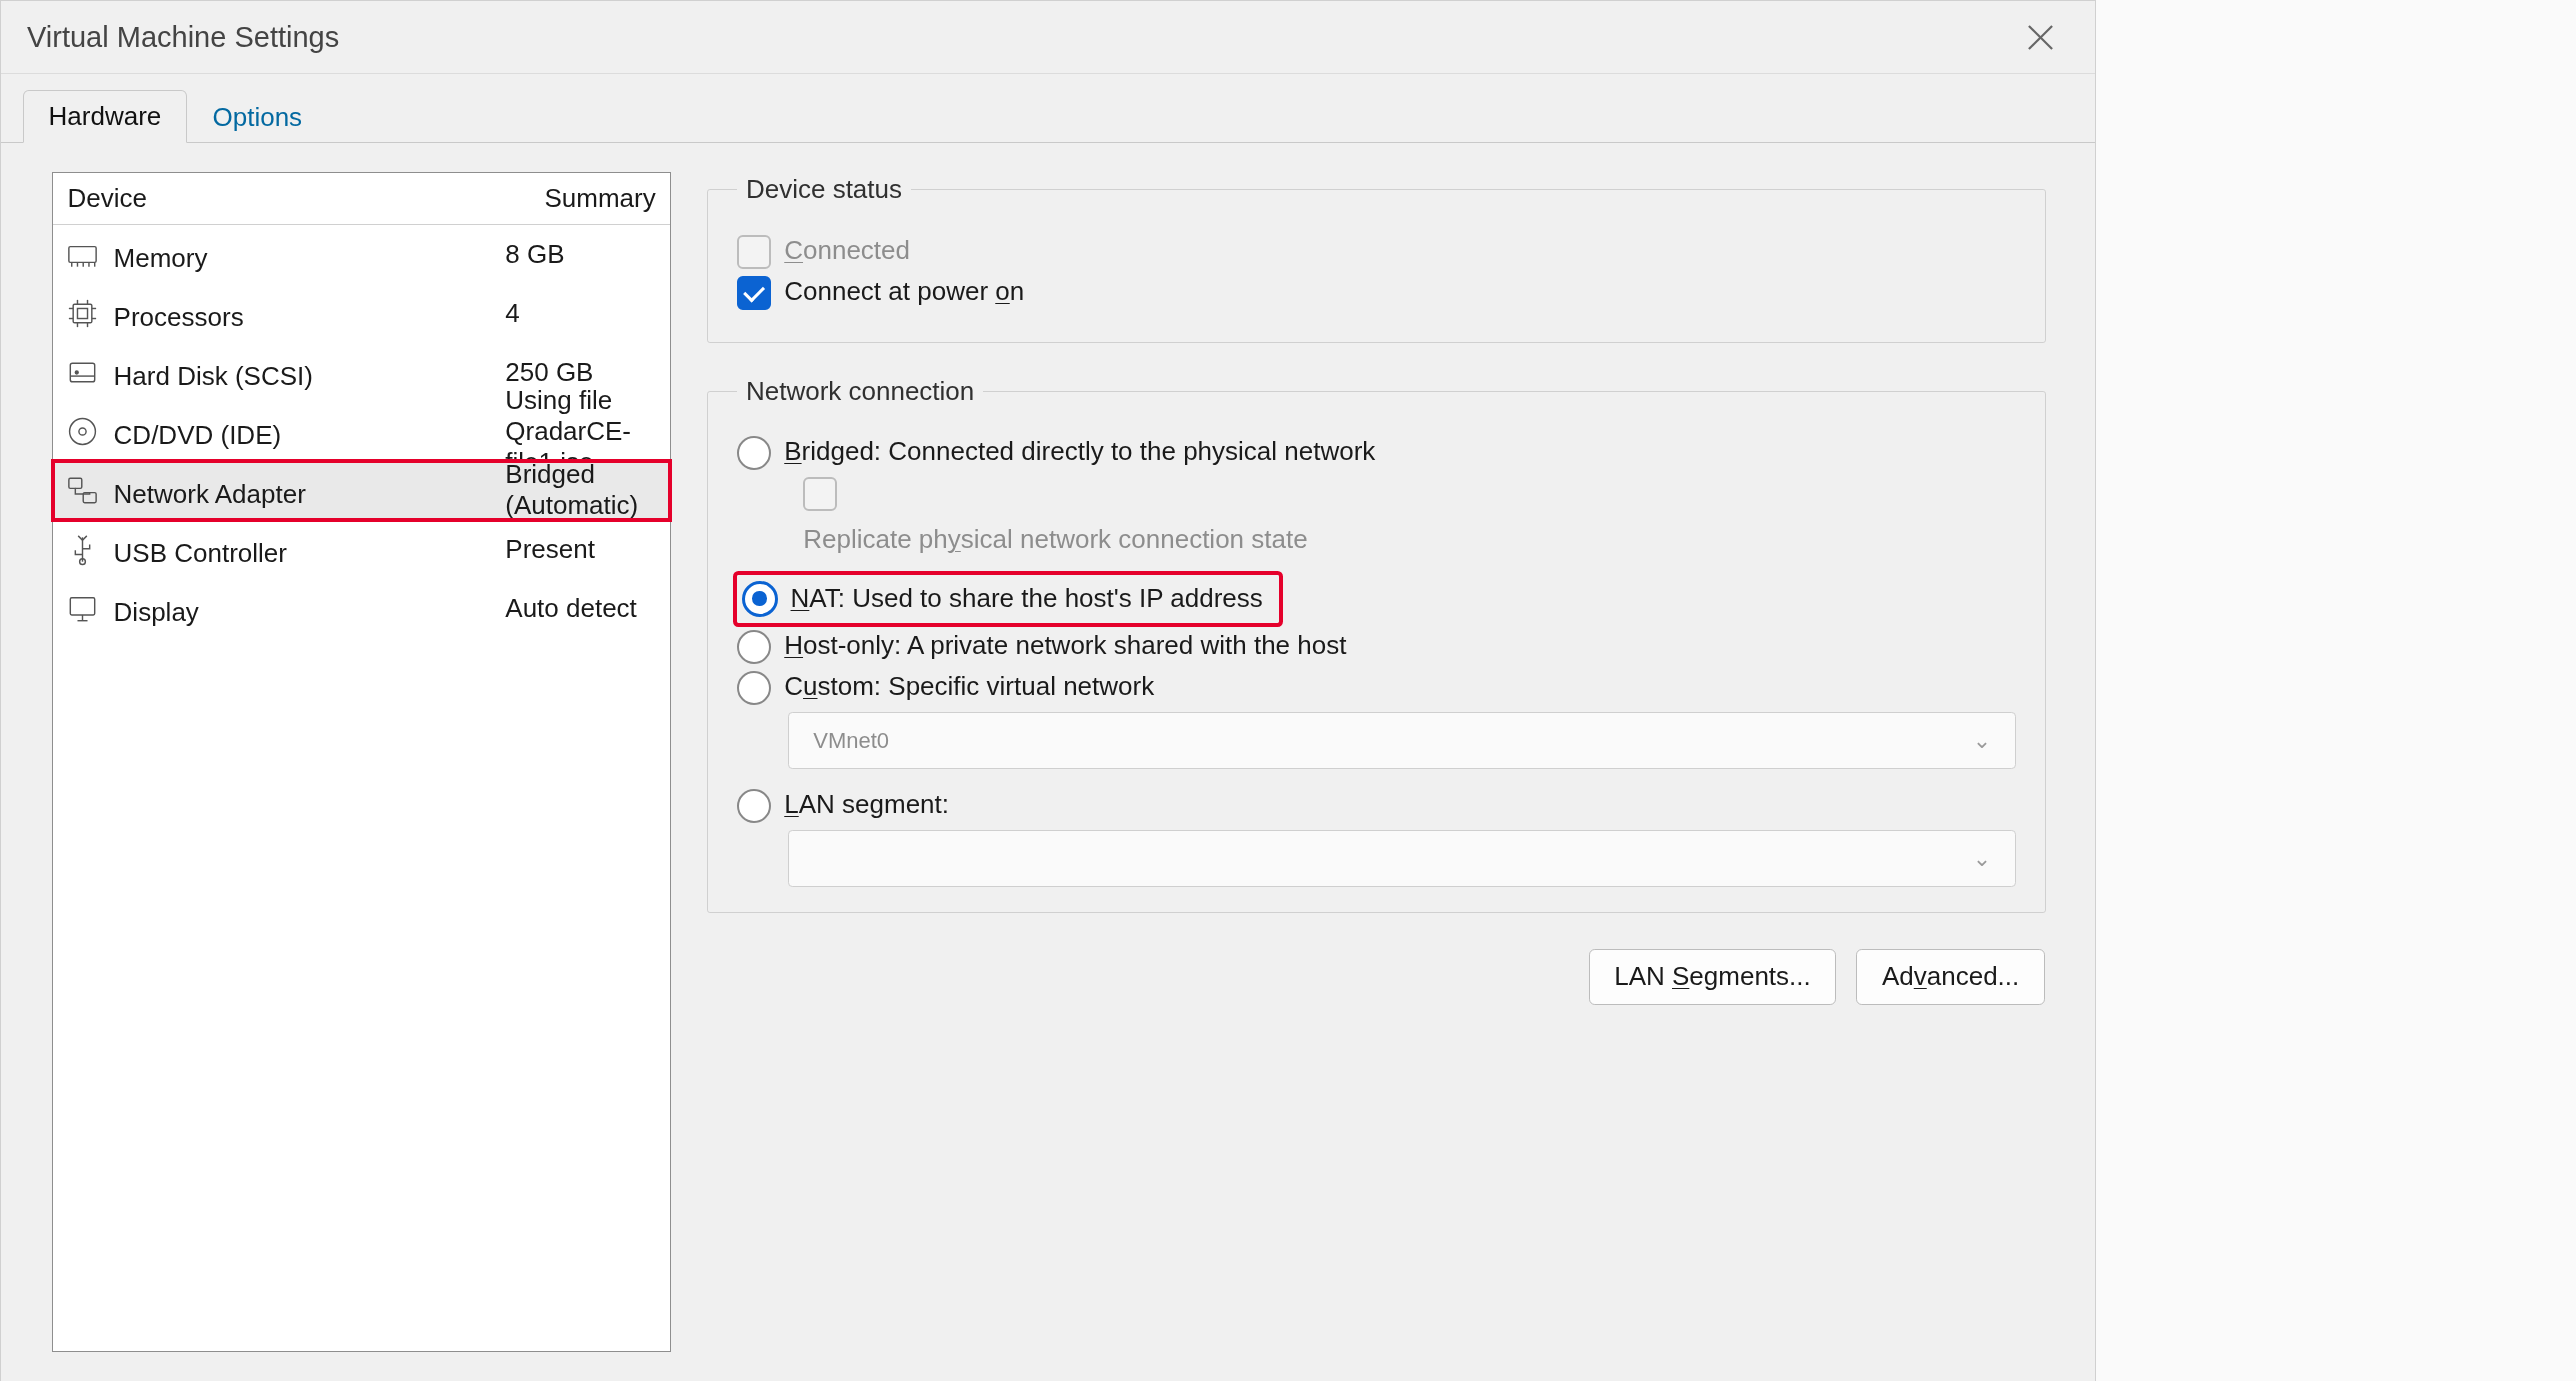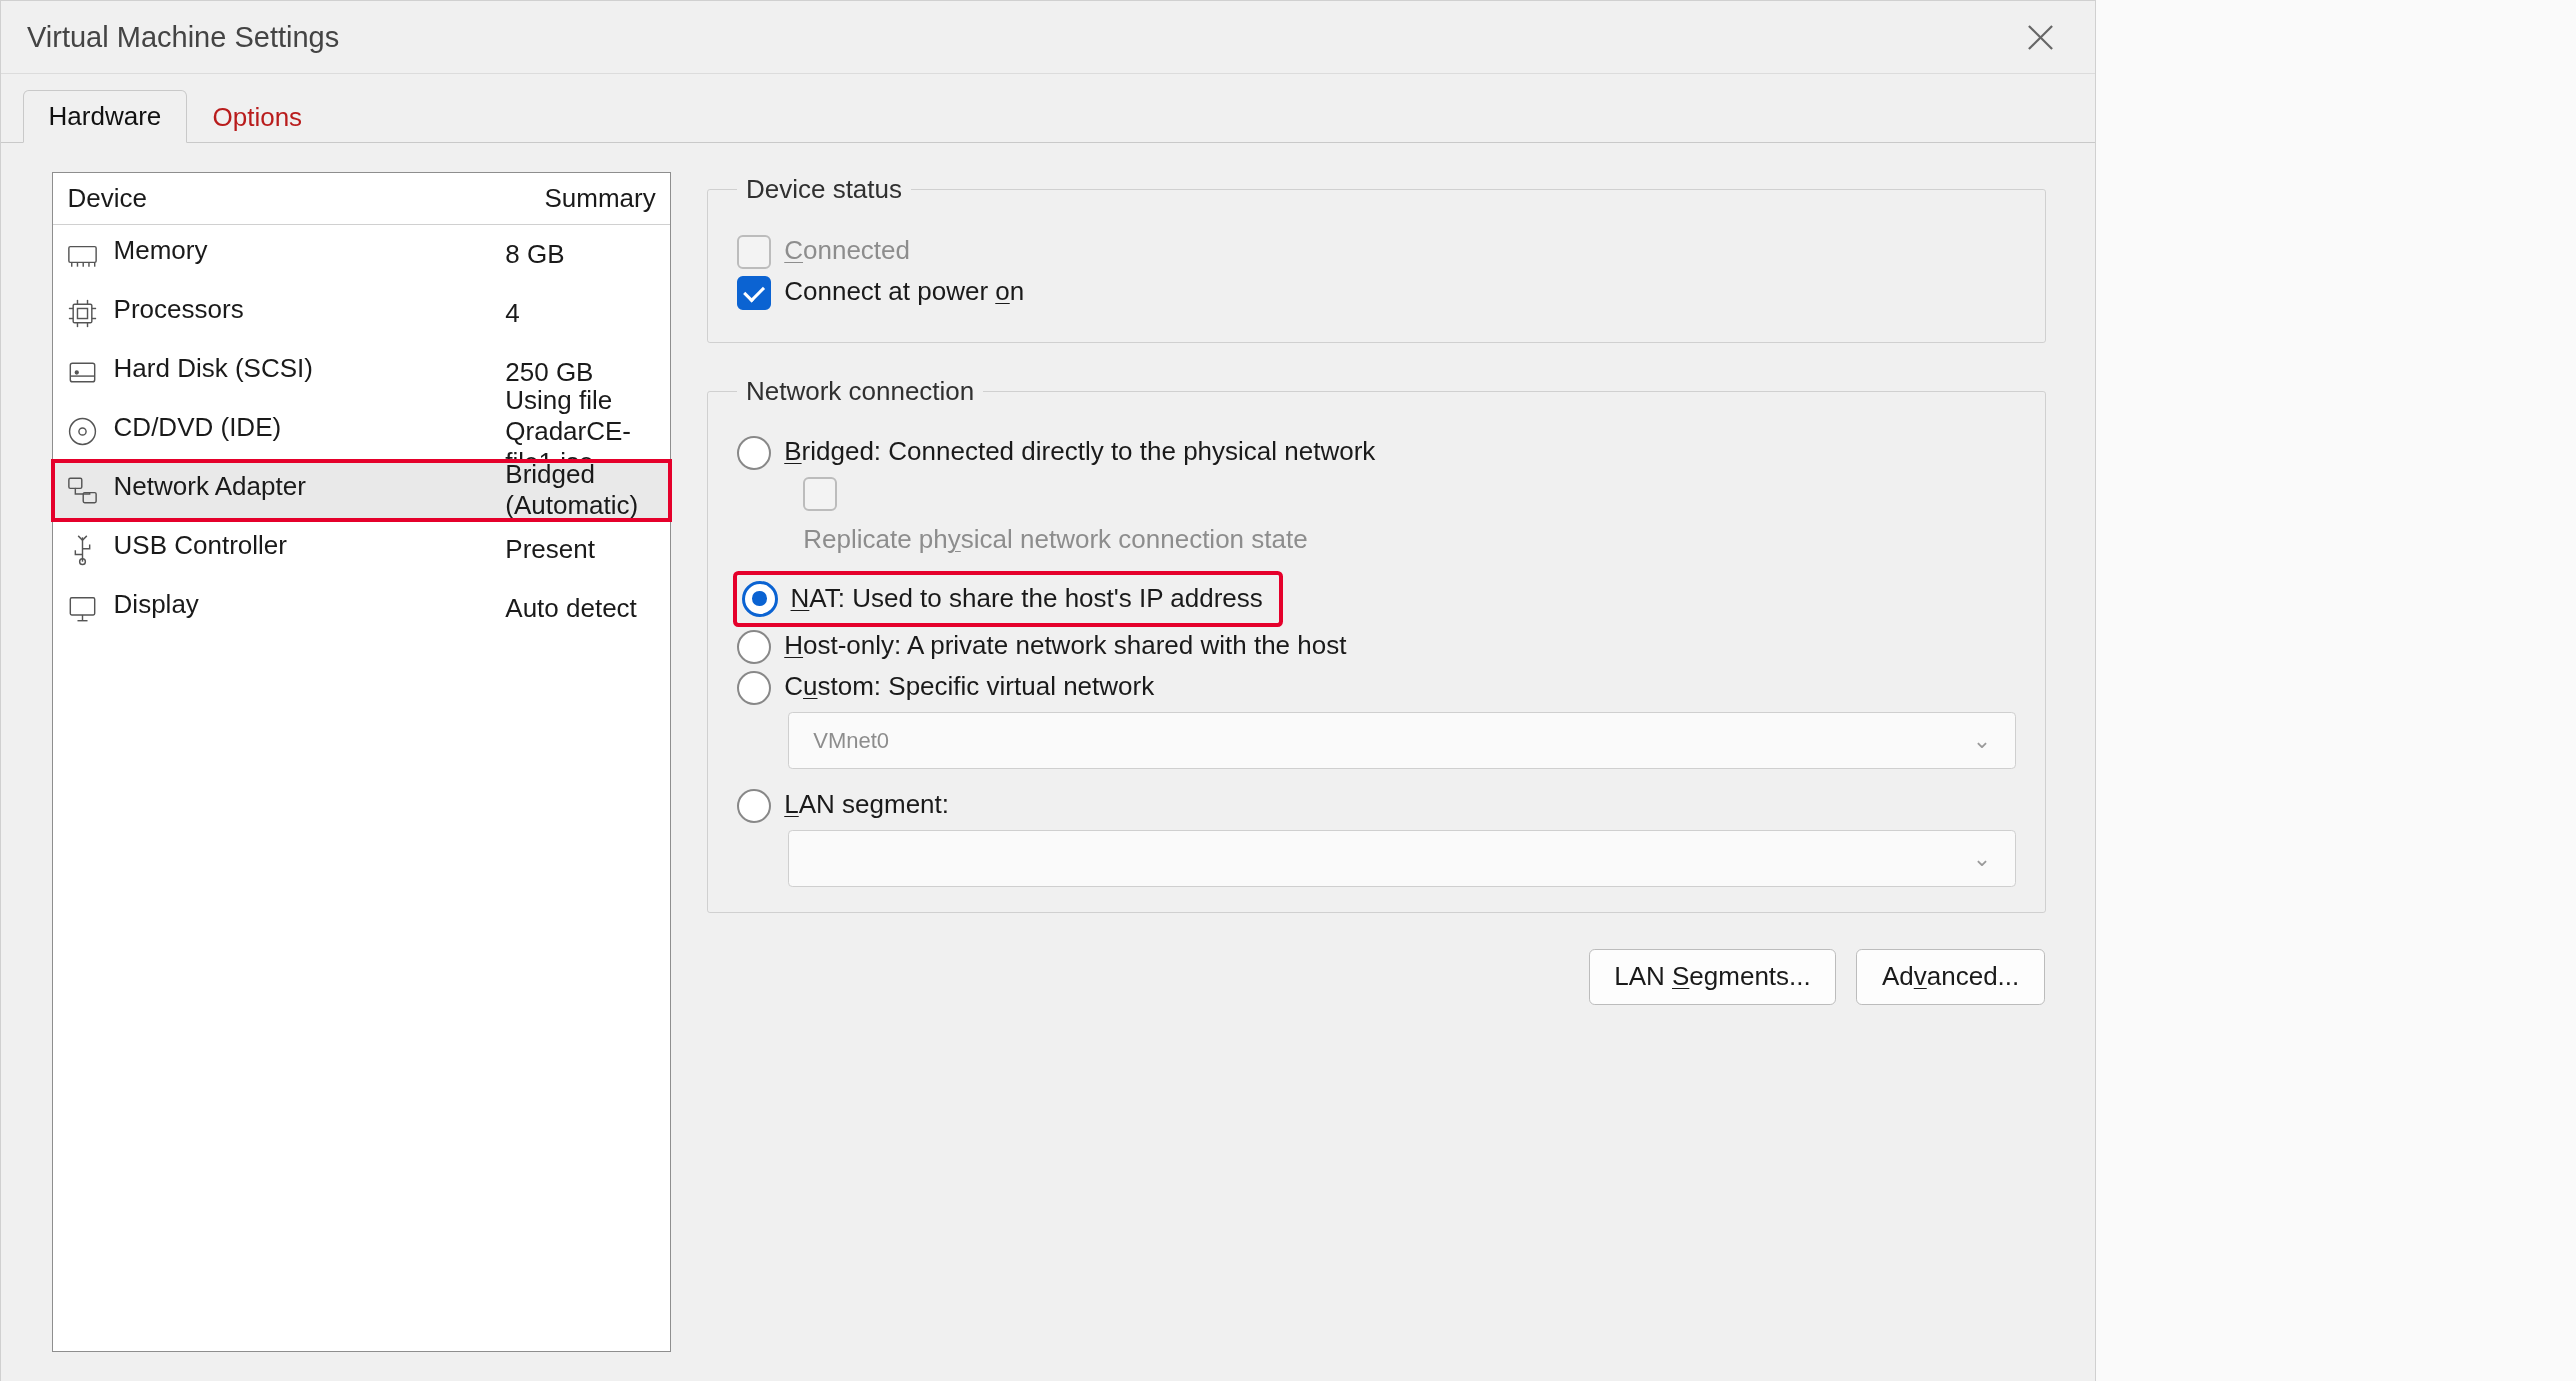--- a/index.html
+++ b/index.html
@@ -58,21 +58,21 @@
     align-items:flex-end;
     gap:0;
     padding:14.5px 14.5px 0 22px;
     border-bottom:1.4px solid #c9c9c9;
   }
   .tab{
     font-size:26px;
     padding:10px 24.6px 10px 24.6px;
     border:1.4px solid transparent;
     border-bottom:none;
-    color:#b91c1c;
+    color:#0369a1;
     cursor:pointer;
     position:relative;
     top:1.4px;
     border-radius:5.8px 5.8px 0 0;
   }
   .tab.active{
     background:var(--win-bg);
     border-color:#c9c9c9;
     border-bottom:1.4px solid var(--win-bg);
     font-weight:400;
@@ -103,21 +103,21 @@
   .dev-head .c2{flex:1;padding:10px 14.5px;}
   .dev-row{
     display:flex;
     align-items:center;
     font-size:26px;
     height:59px;
     padding-left:10px;
     cursor:pointer;
   }
   .dev-row.sel{background:var(--row-sel);}
-  .dev-row .c1{flex:0 0 438px;display:flex;align-items:flex-start;gap:11.6px;}
+  .dev-row .c1{flex:0 0 438px;display:flex;align-items:flex-end;gap:11.6px;}
   .dev-row .c2{flex:1;padding-left:4.3px;}
   .dev-icon{width:39px;height:39px;display:flex;align-items:center;justify-content:center;color:#555;}
   .dev-icon svg{width:33px;height:33px;stroke:#555;stroke-width:2;fill:none;}
   .hl-red{outline:4.3px solid var(--highlight);outline-offset:-2.2px;}
   
   .settings{
     flex:1;
     display:flex;
     flex-direction:column;
     gap:33px;

